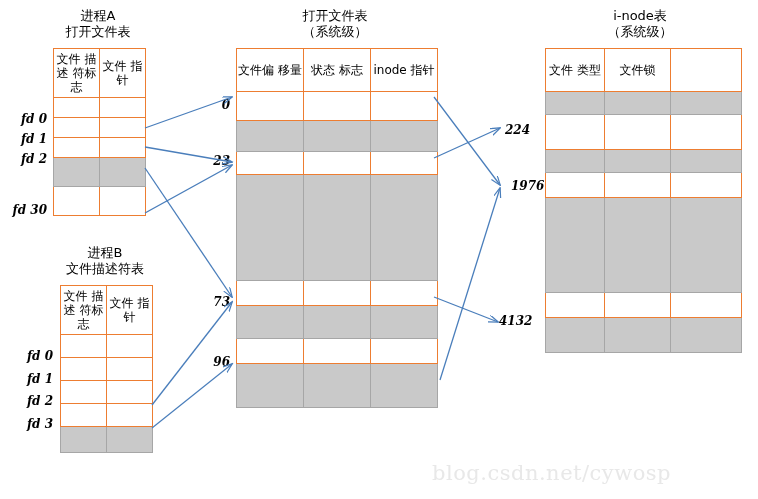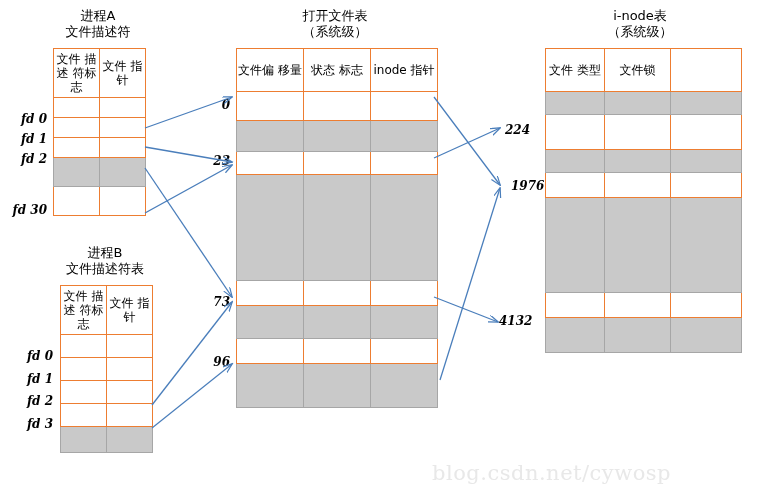--- a/index.html
+++ b/index.html
@@ -74,21 +74,21 @@
     letter-spacing:0.5px;
   }
   svg.arrows{position:absolute;left:0;top:0;width:758px;height:499px;pointer-events:none;}
 </style>
 </head>
 <body>
 
 <div class="canvas">
 
   <div class="tbl-title" style="left:33px;top:8px;width:130px;">进程A
-文件描述符</div>
+打开文件表</div>
 
   <table class="tbl" style="left:53px;top:48px;width:90px;">
     <tbody>
         <tr>
       <td class="hdr" style="width:45px;height:48px;">文件
 描述
 符标
 志</td>
       <td class="hdr" style="width:45px;height:48px;">文件
 指针</td>

